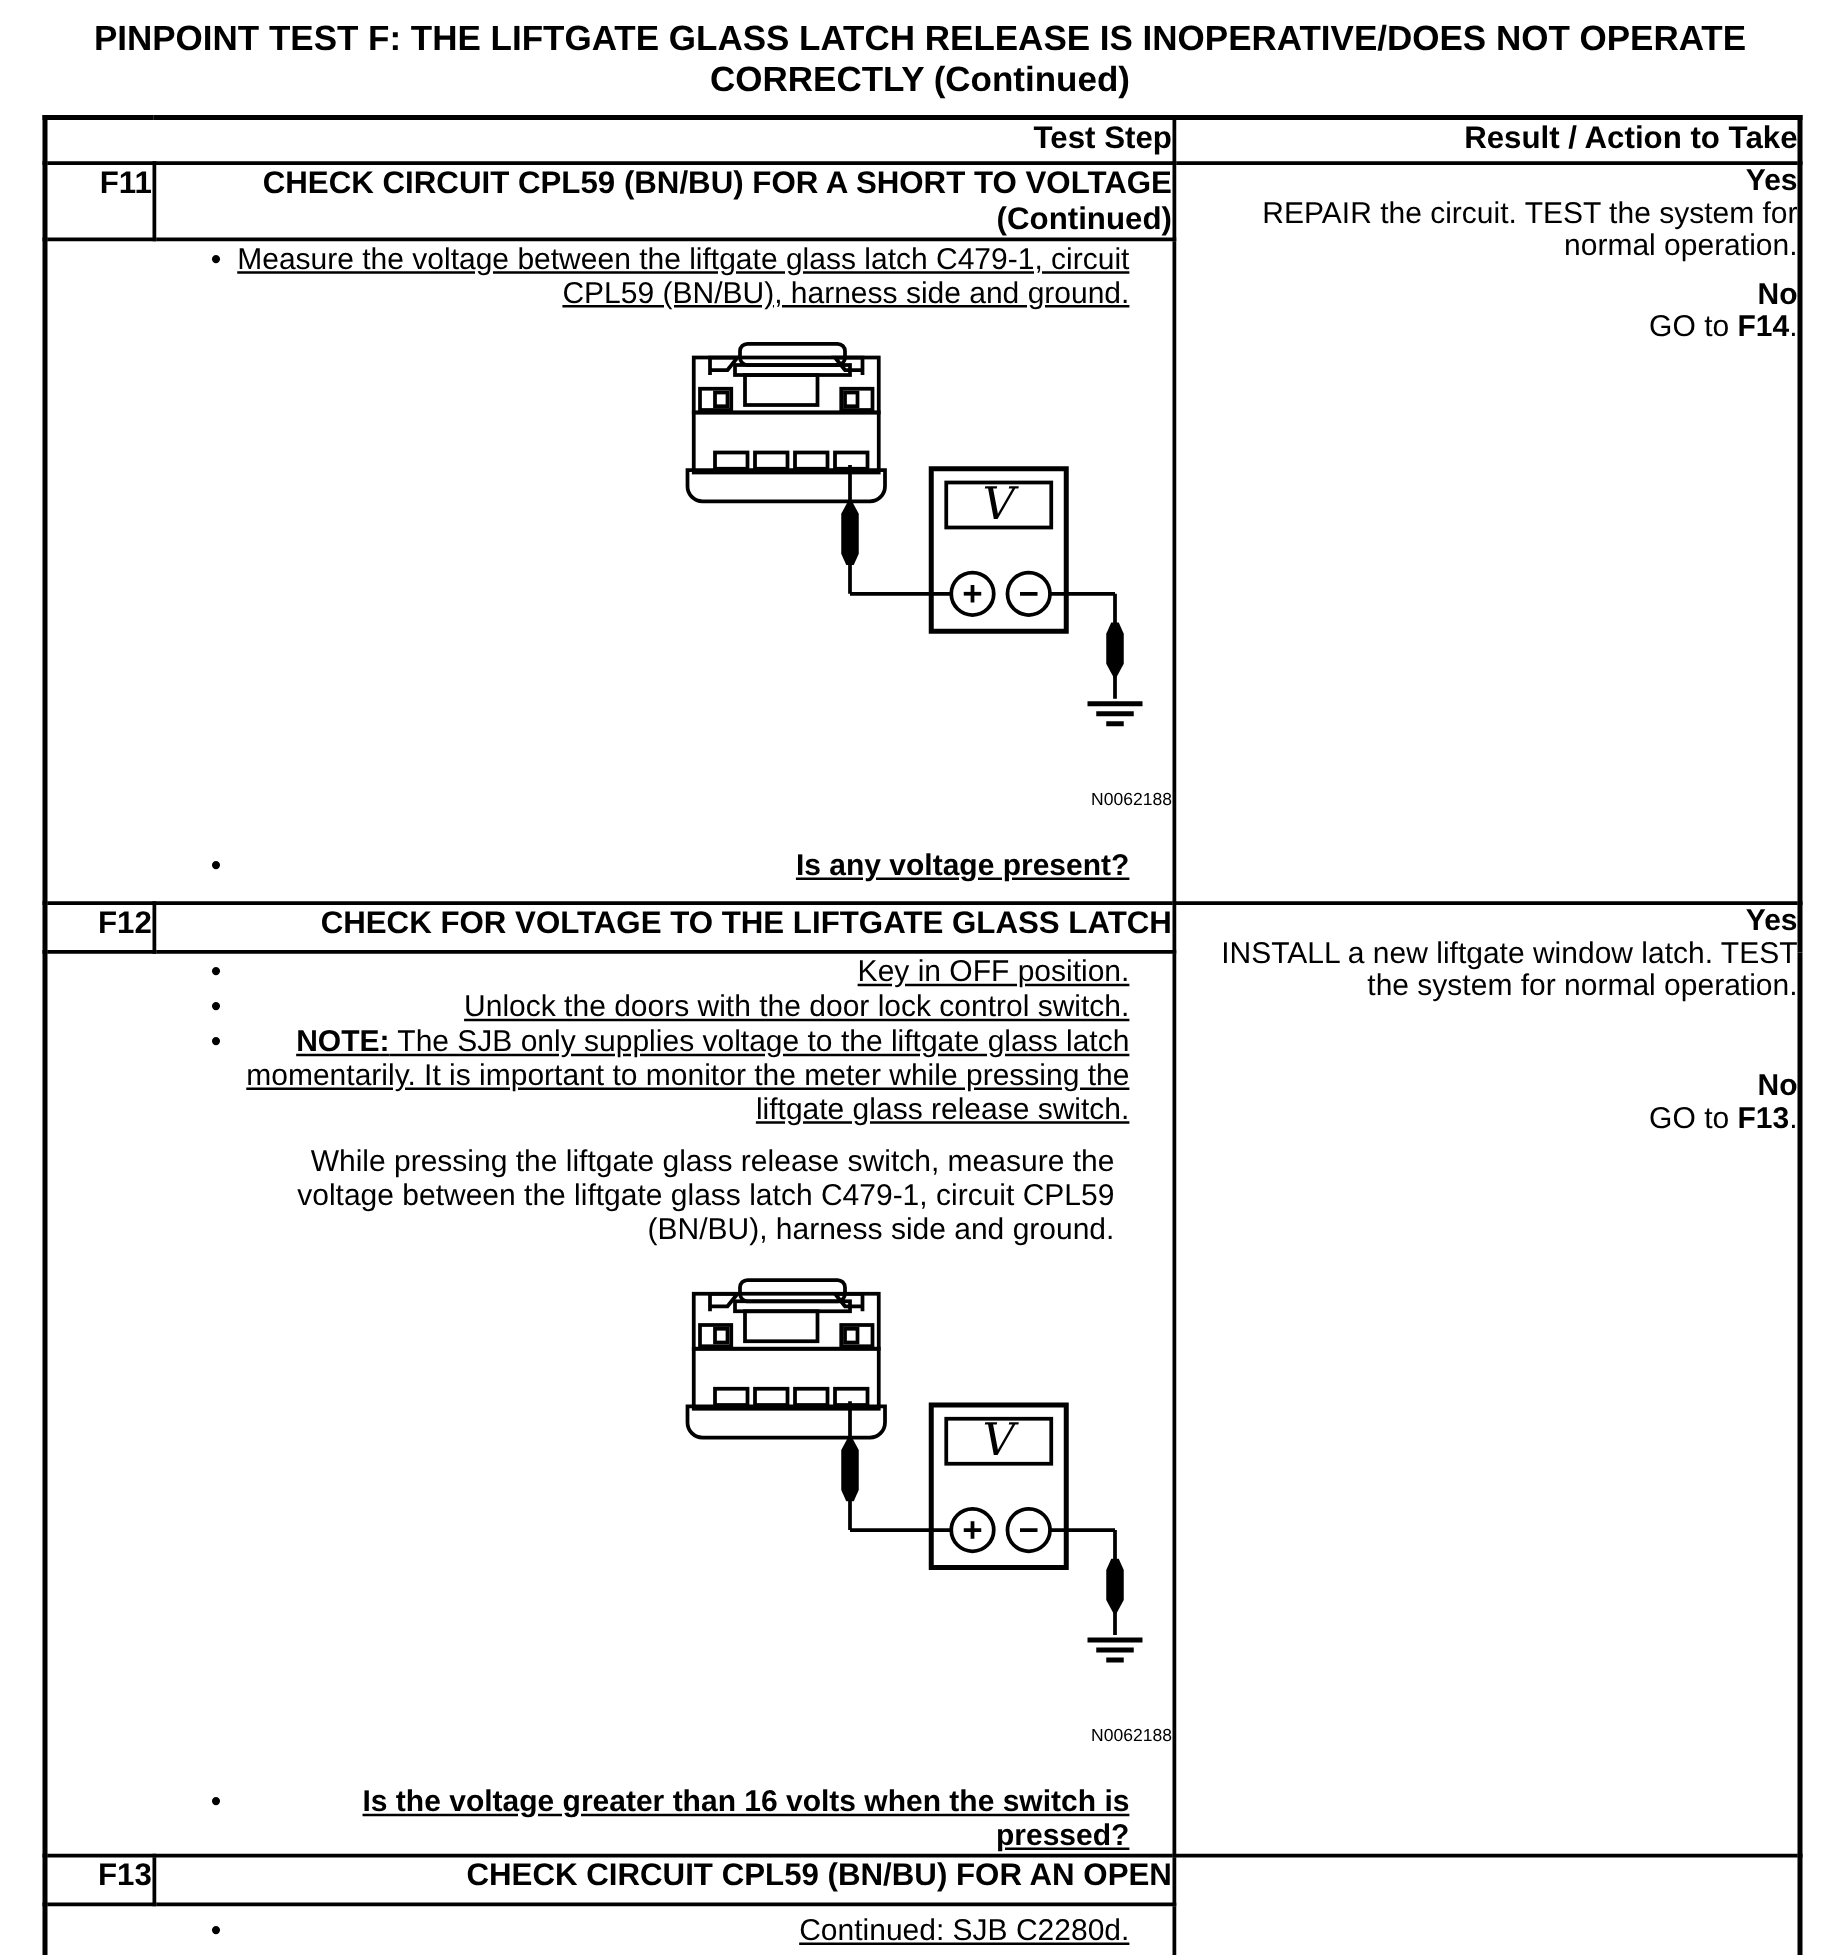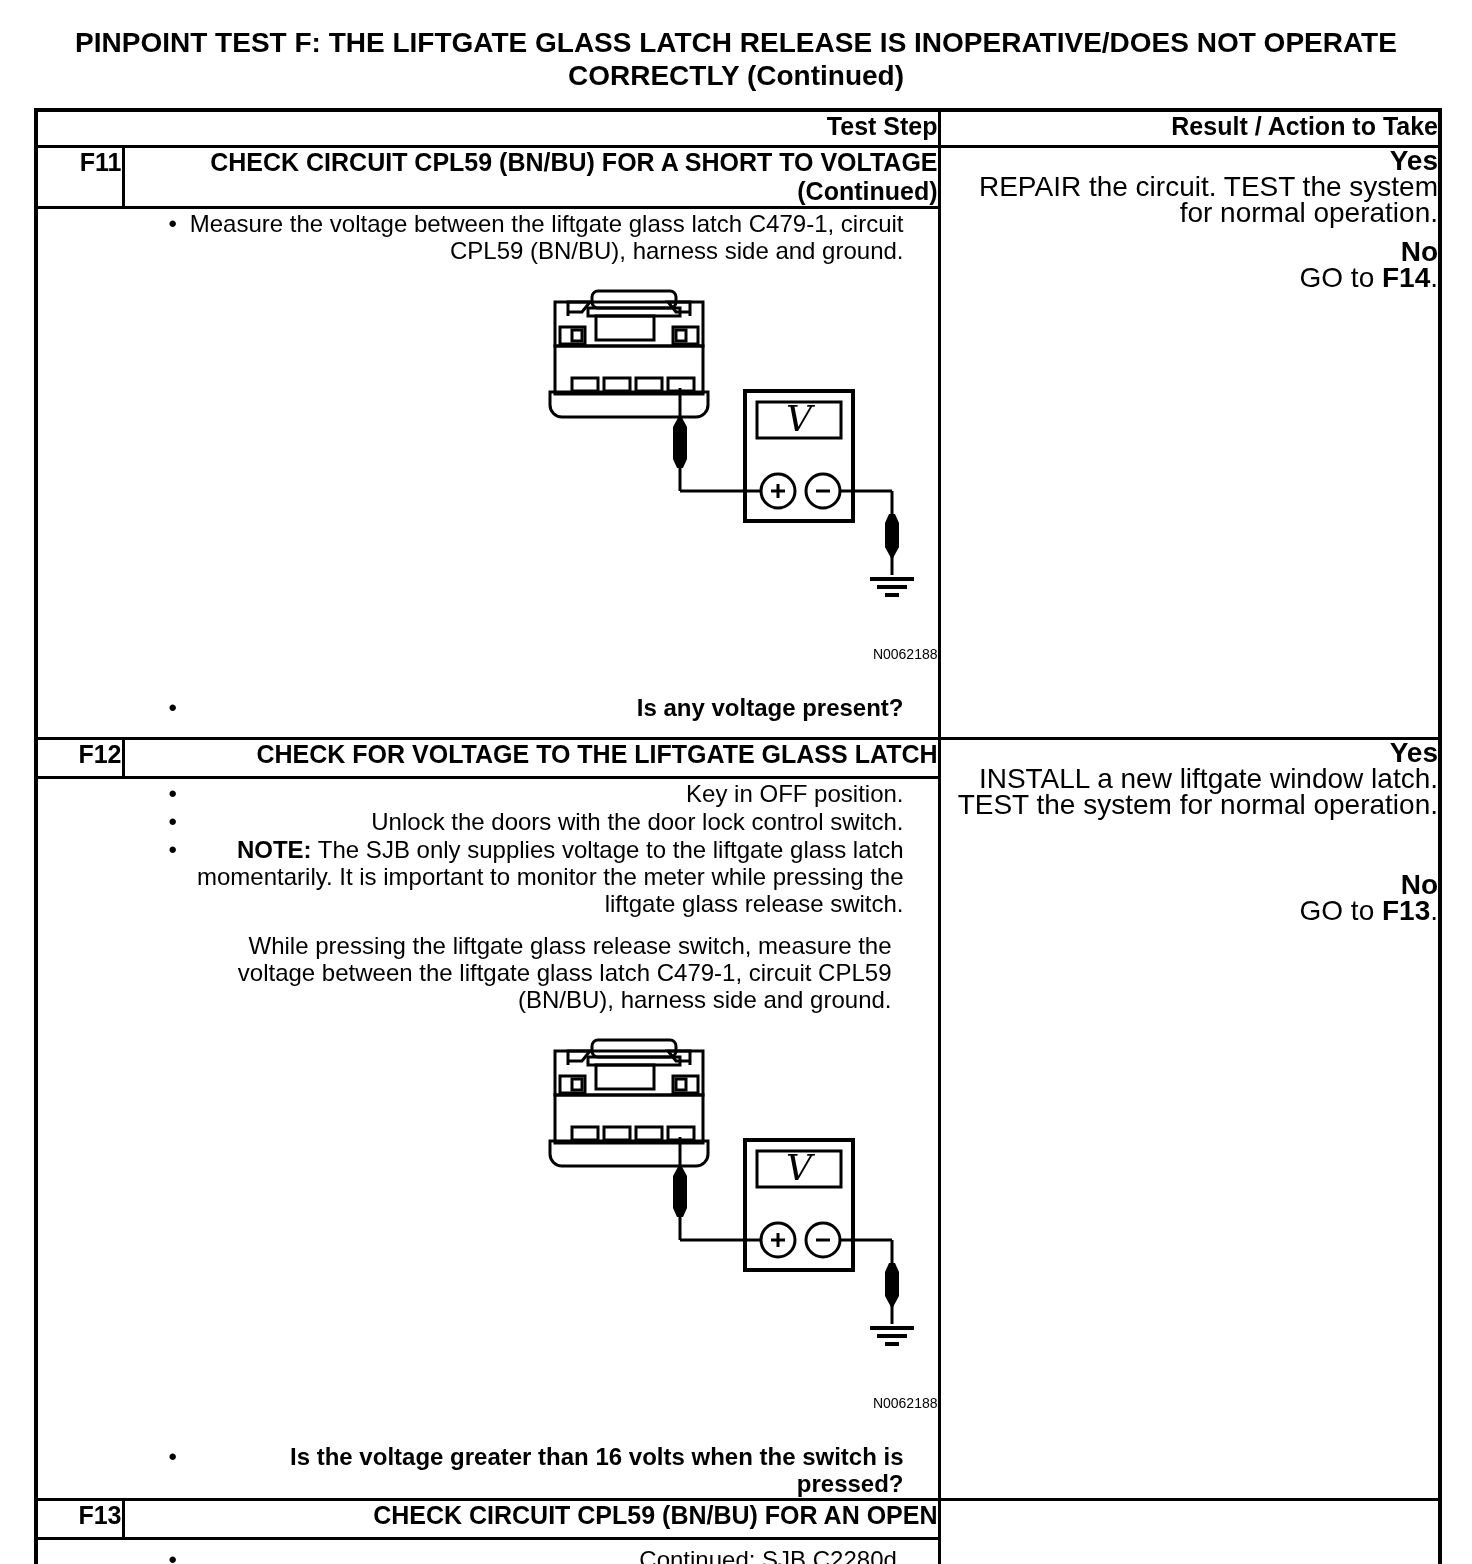--- a/index.html
+++ b/index.html
@@ -2,21 +2,21 @@
 <html><head>
 <meta charset="utf-8">
 <style>
   html,body { margin:0; padding:0; }
   body {
     width:1472px; height:1564px; overflow:hidden;
     background:#ffffff; color:#000;
     font-family:"Liberation Sans", sans-serif;
   }
   .doc-title {
-    padding-top:10px; margin:16px auto; width:1420px;
+    padding-top:10px; margin:4px auto; width:1420px;
     text-align:center; font-weight:bold; font-size:28px; line-height:33px;
   }
   table.pp {
     border-collapse:collapse; table-layout:fixed;
     width:1404px; margin:12px 0 0 34px;
     border:4px solid #000;
   }
   table.pp td { border:3px solid #000; vertical-align:top; padding:0;text-align:right; }
   .col-id    { width:87px; }
   .col-title { width:816px; }
@@ -37,31 +37,31 @@
   tr.r-f11-title td { height:58px; }
   tr.r-f11-body  td { height:528px; }
   tr.r-f12-title td { height:36px; }
   tr.r-f12-body  td { height:690px; }
   tr.r-f13-title td { height:36px; }
   tr.r-f13-body  td { height:38px; }
 
   td.body-cell { padding:10px 16px 6px 0; font-size:24px; line-height:27px; }
   .bullet-row { display:flex; margin:1px 0; }
   .bullet-glyph { flex:none; width:36px; margin-left:103px; }
-  .btext { flex:1; padding-right:34px; }
+  .btext { flex:1; padding-right:34px;text-decoration:underline; }
   .bold { font-weight:bold; }
   .para { margin:15px 46px 0 139px; }
   .q-row { margin-top:26px; }
   .diagram-wrap { margin:24px 0 0 202px; }
   .fig-label { margin:16px 0 0 139px; font-size:14px; }
 
   td.result-cell {
     vertical-align:bottom;
     padding:6px 14px 8px 12px;
-    font-size:28px; line-height:26px;
+    font-size:24px; line-height:26px;
   }
   .yn-label { font-weight:bold; }
   .gap-sm .result-block + .result-block { margin-top:13px; }
   .gap-lg .result-block + .result-block { margin-top:54px; }
 
   .footer-cont {
     width:1438px; text-align:right;
     font-size:26px; margin-top:6px;
   }
   svg text { font-family:"DejaVu Serif", serif; }

